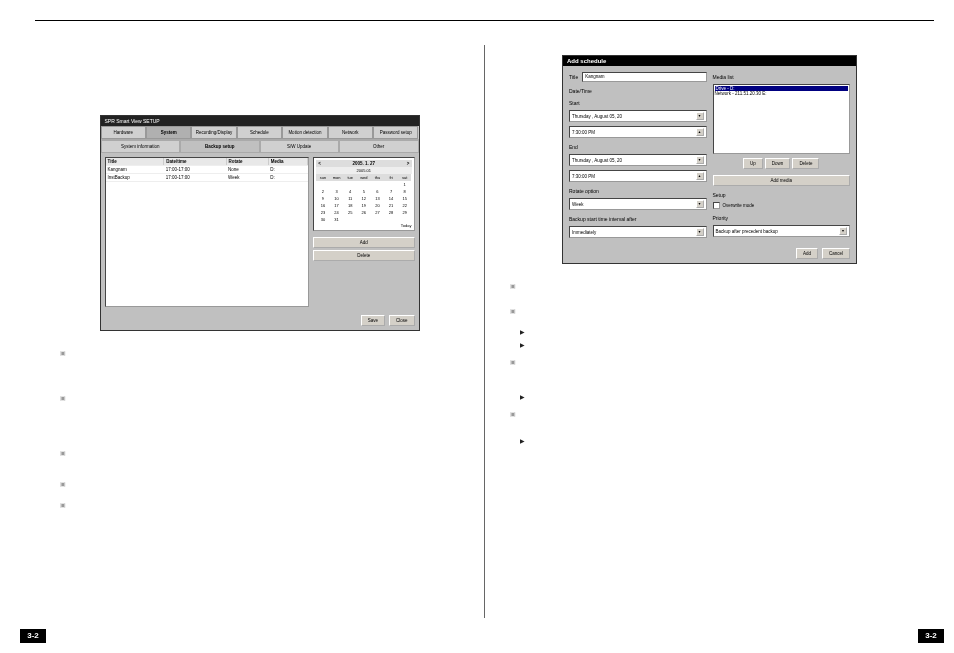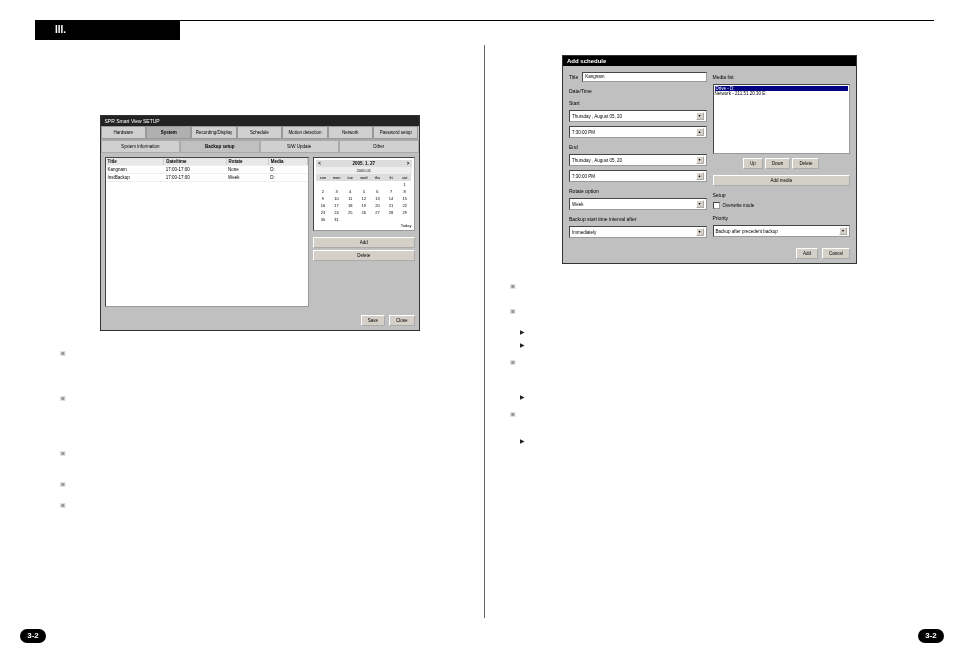--- a/index.html
+++ b/index.html
@@ -59,21 +59,21 @@
     position: absolute;
     bottom: 10px;
     width: 26px;
     height: 14px;
     background: #000;
     color: #fff;
     font-size: 8px;
     font-weight: bold;
     text-align: center;
     line-height: 14px;
-    border-radius: 7px;
+    border-radius: 0;
   }
   .page-num.left { left: 20px; }
   .page-num.right { right: 10px; }
 
   
   .setup-window {
     position: relative;
     width: 320px;
     margin: 60px auto 0;
     background: #c0c0c0;
@@ -267,21 +267,20 @@
     height: 6px;
     background: repeating-linear-gradient(90deg,#f5f5f5,#f5f5f5 2px,#fff 2px,#fff 3px);
     flex: 1;
     visibility: hidden;
   }
 </style>
 </head>
 <body>
 
 <div class="page">
-  <div class="section-header"><span>III.</span></div>
   <div class="outer-border"></div>
 
   <div class="columns">
 
     <div class="col">
       <div class="setup-window">
         <div class="setup-title">SPR Smart View SETUP</div>
         <div class="setup-tabs">
           <div class="setup-tab">Hardware</div>
           <div class="setup-tab active">System</div>

